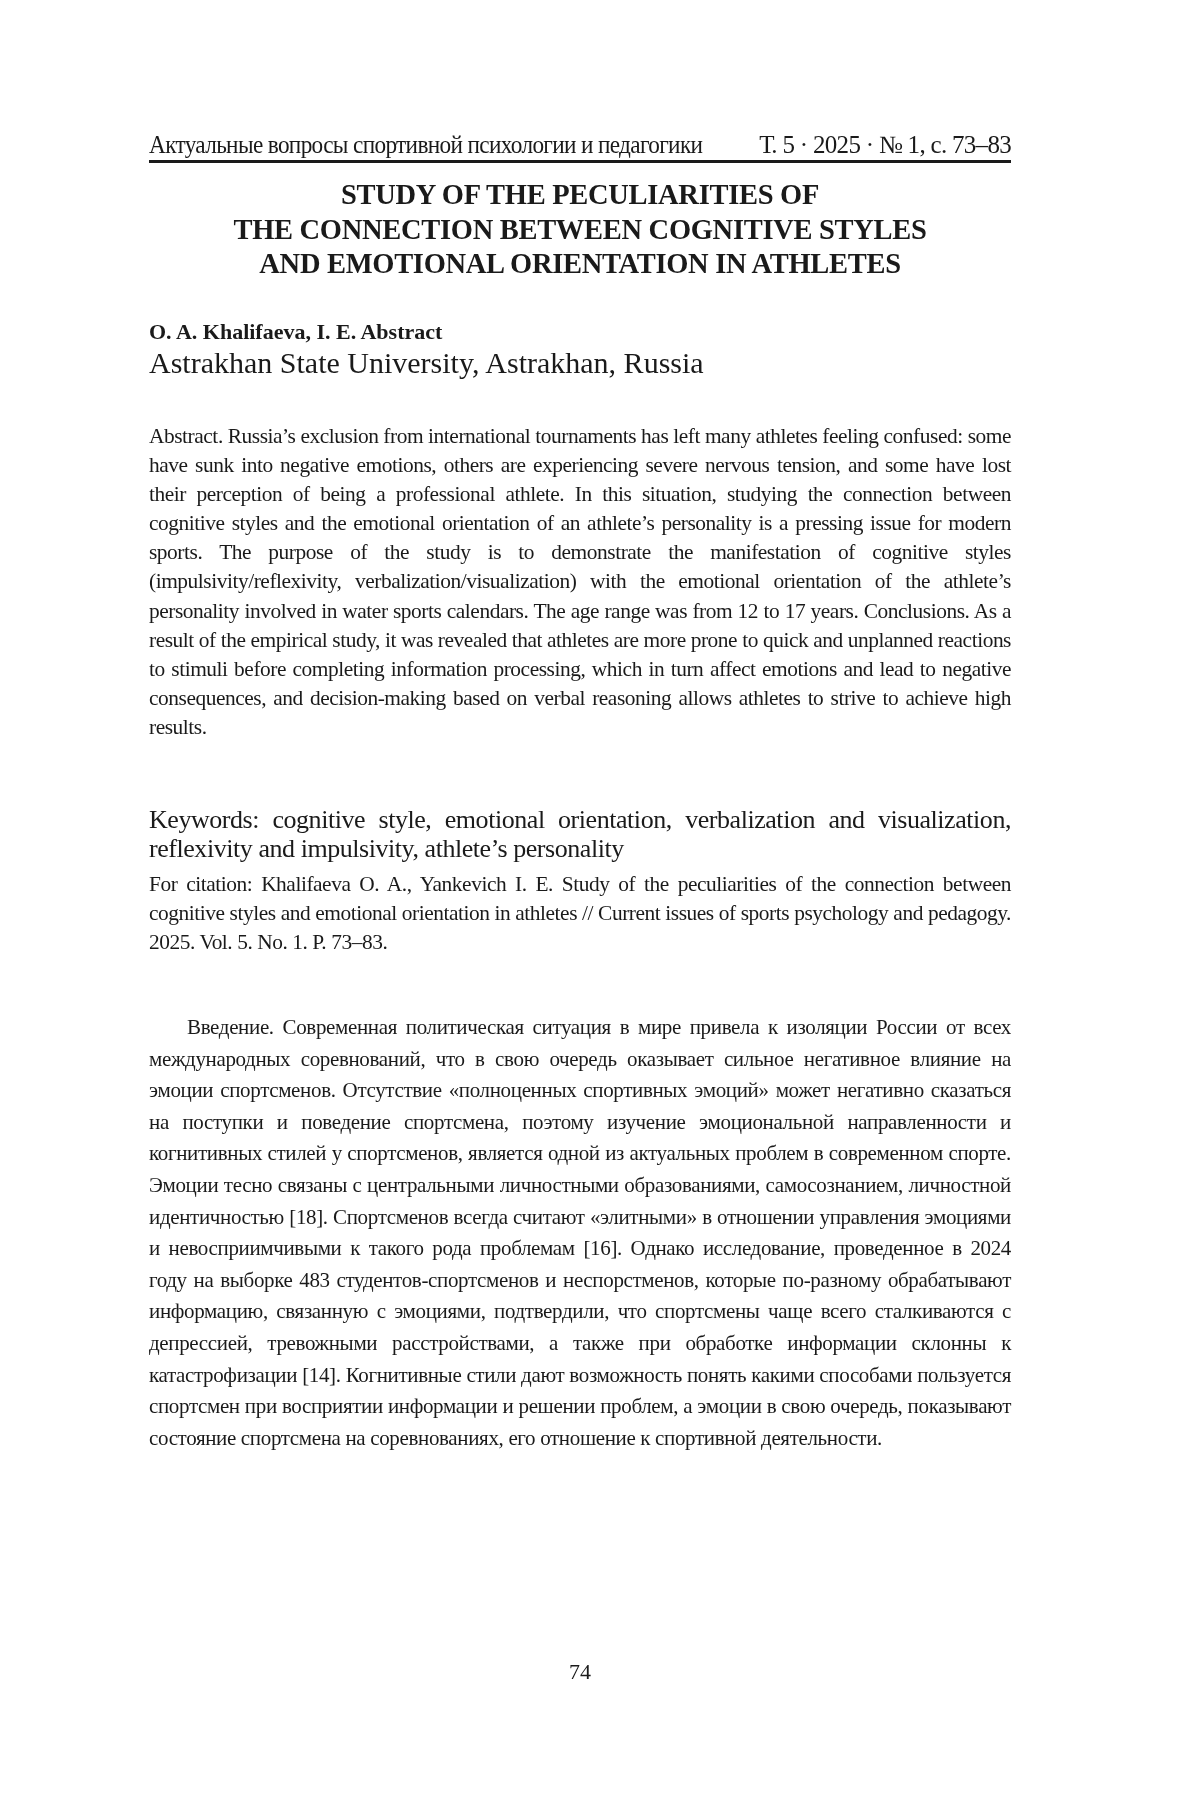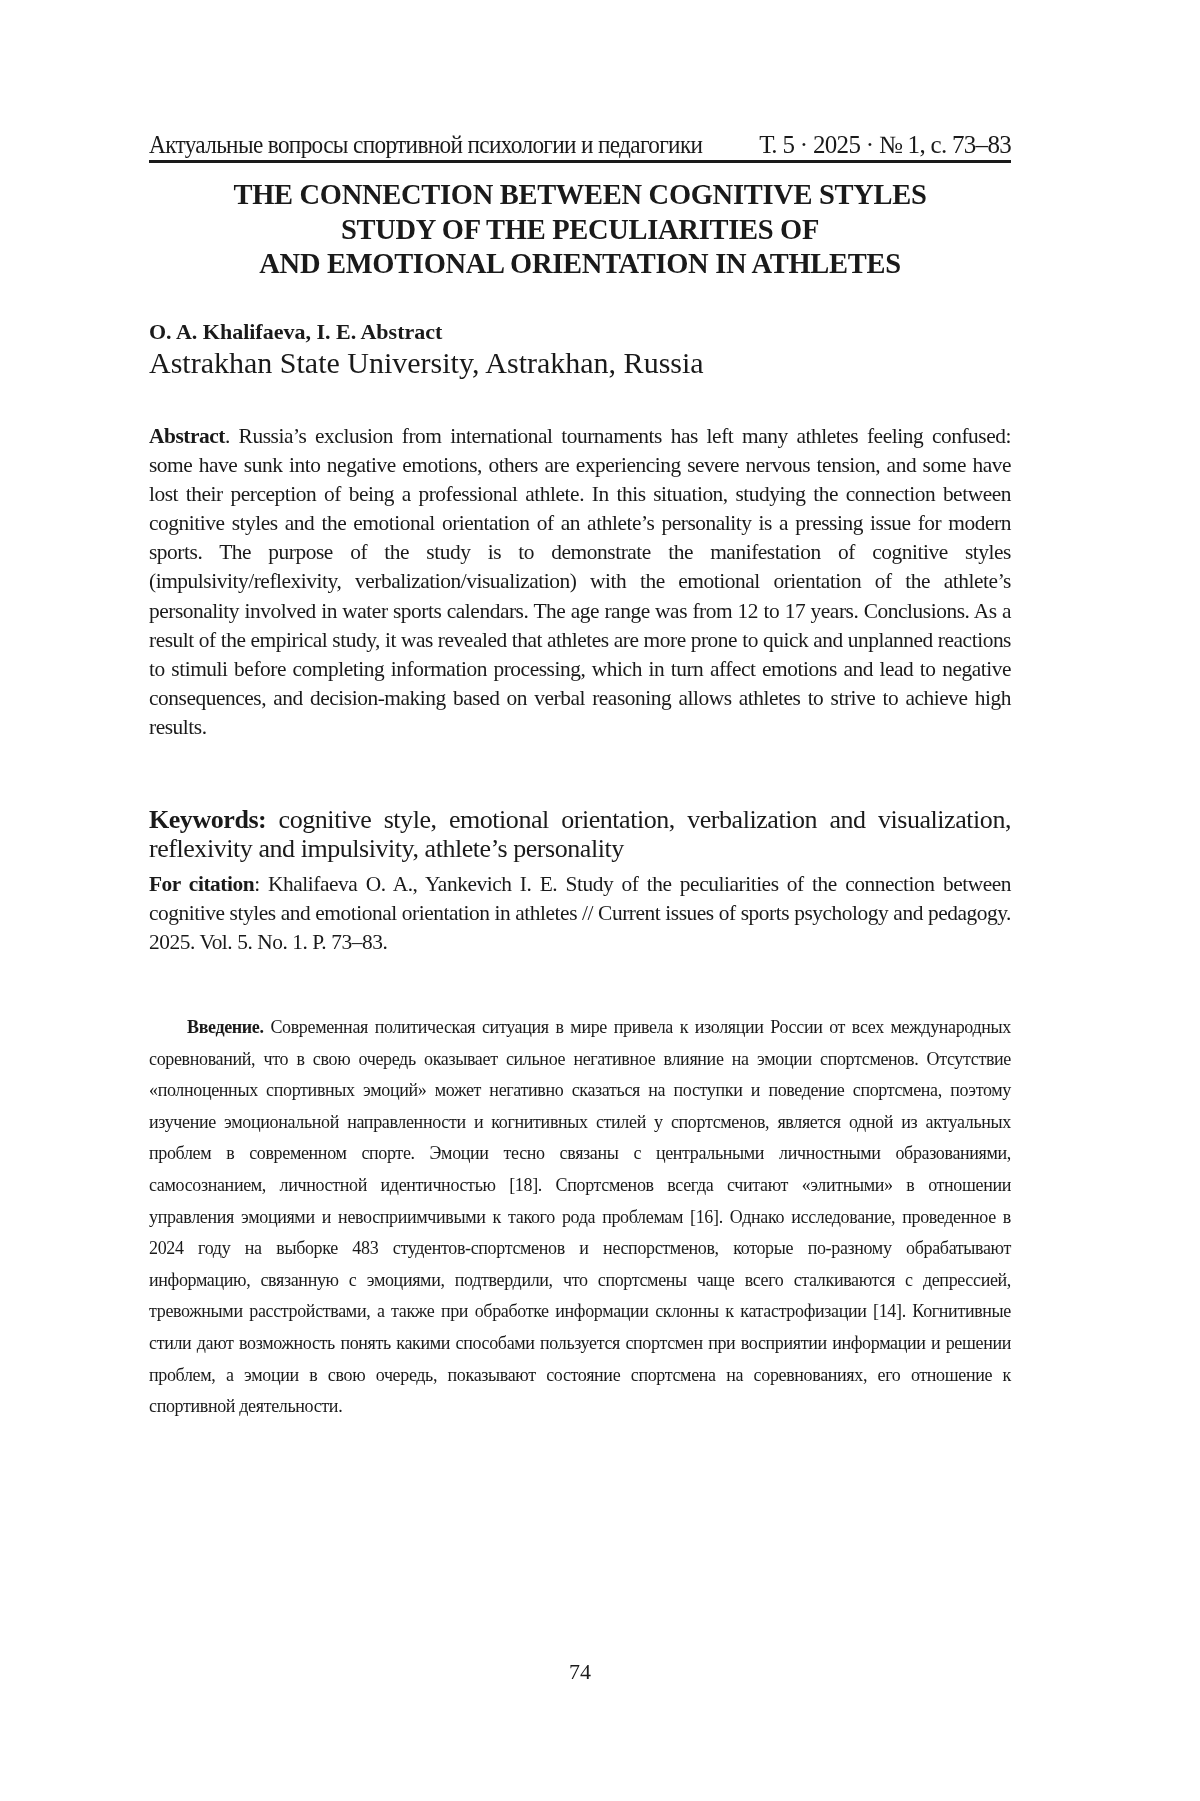--- a/index.html
+++ b/index.html
@@ -15,39 +15,39 @@
     .title { position: absolute; top: 178px; left: 0; width: 862px; text-align: center;
       font-weight: bold; font-size: 28.5px; line-height: 34.5px; letter-spacing: -0.3px; }
     .authors { position: absolute; top: 318px; left: 0; font-weight: bold; font-size: 22px; line-height: 28px; }
     .affil { position: absolute; top: 349px; left: 0; font-size: 30px; line-height: 28px; }
     .abstract { position: absolute; top: 422px; left: 0; width: 862px; font-size: 21.4px;
       line-height: 29.1px; text-align: justify; letter-spacing: -0.45px; }
     .keywords { position: absolute; top: 805px; left: 0; width: 862px; font-size: 26px;
       line-height: 29.1px; text-align: justify; letter-spacing: -0.45px; }
     .citation { position: absolute; top: 870px; left: 0; width: 862px; font-size: 21.4px;
       line-height: 29.1px; text-align: justify; letter-spacing: -0.45px; }
-    .label-bold { font-weight: bold; }
-    .intro { position: absolute; top: 1012px; left: 0; width: 862px; font-size: 18px;
+    .label-bold { font-weight: normal; }
+    .intro { position: absolute; top: 1012px; left: 0; width: 862px; font-size: 21px;
       line-height: 31.6px; text-align: justify; text-indent: 38px; letter-spacing: -0.35px; }
     .page-number { position: absolute; top: 1659px; left: 0; width: 862px; text-align: center; font-size: 22px; }
   </style>
 </head>
 <body>
 
 <div class="page">
 
   <div class="running-head">
     <span class="journal">Актуальные вопросы спортивной психологии и педагогики</span>
     <span class="issue">Т. 5 · 2025 · № 1, с. 73–83</span>
   </div>
   <div class="head-rule"></div>
 
   <div class="title">
+    <div>STUDY OF THE PECULIARITIES OF</div>
     <div>THE CONNECTION BETWEEN COGNITIVE STYLES</div>
-    <div>STUDY OF THE PECULIARITIES OF</div>
     <div>AND EMOTIONAL ORIENTATION IN ATHLETES</div>
   </div>
 
   <div class="authors">O. A. Khalifaeva, I. E. Abstract</div>
   <div class="affil">Astrakhan State University, Astrakhan, Russia</div>
 
   <p class="abstract" style="margin:0"><span class="label-bold">Abstract</span><span>. Russia’s exclusion from international tournaments has left many athletes feeling confused: some have sunk into negative emotions, others are experiencing severe nervous tension, and some have lost their perception of being a professional athlete. In this situation, studying the connection between cognitive styles and the emotional orientation of an athlete’s personality is a pressing issue for modern sports. The purpose of the study is to demonstrate the manifestation of cognitive styles (impulsivity/reflexivity, verbalization/visualization) with the emotional orientation of the athlete’s personality involved in water sports calendars. The age range was from 12 to 17 years. Conclusions. As a result of the empirical study, it was revealed that athletes are more prone to quick and unplanned reactions to stimuli before completing information processing, which in turn affect emotions and lead to negative consequences, and decision-making based on verbal reasoning allows athletes to strive to achieve high results.</span></p>
 
   <p class="keywords" style="margin:0"><span class="label-bold">Keywords:</span><span> cognitive style, emotional orientation, verbalization and visualization, reflexivity and impulsivity, athlete’s personality</span></p>
 

